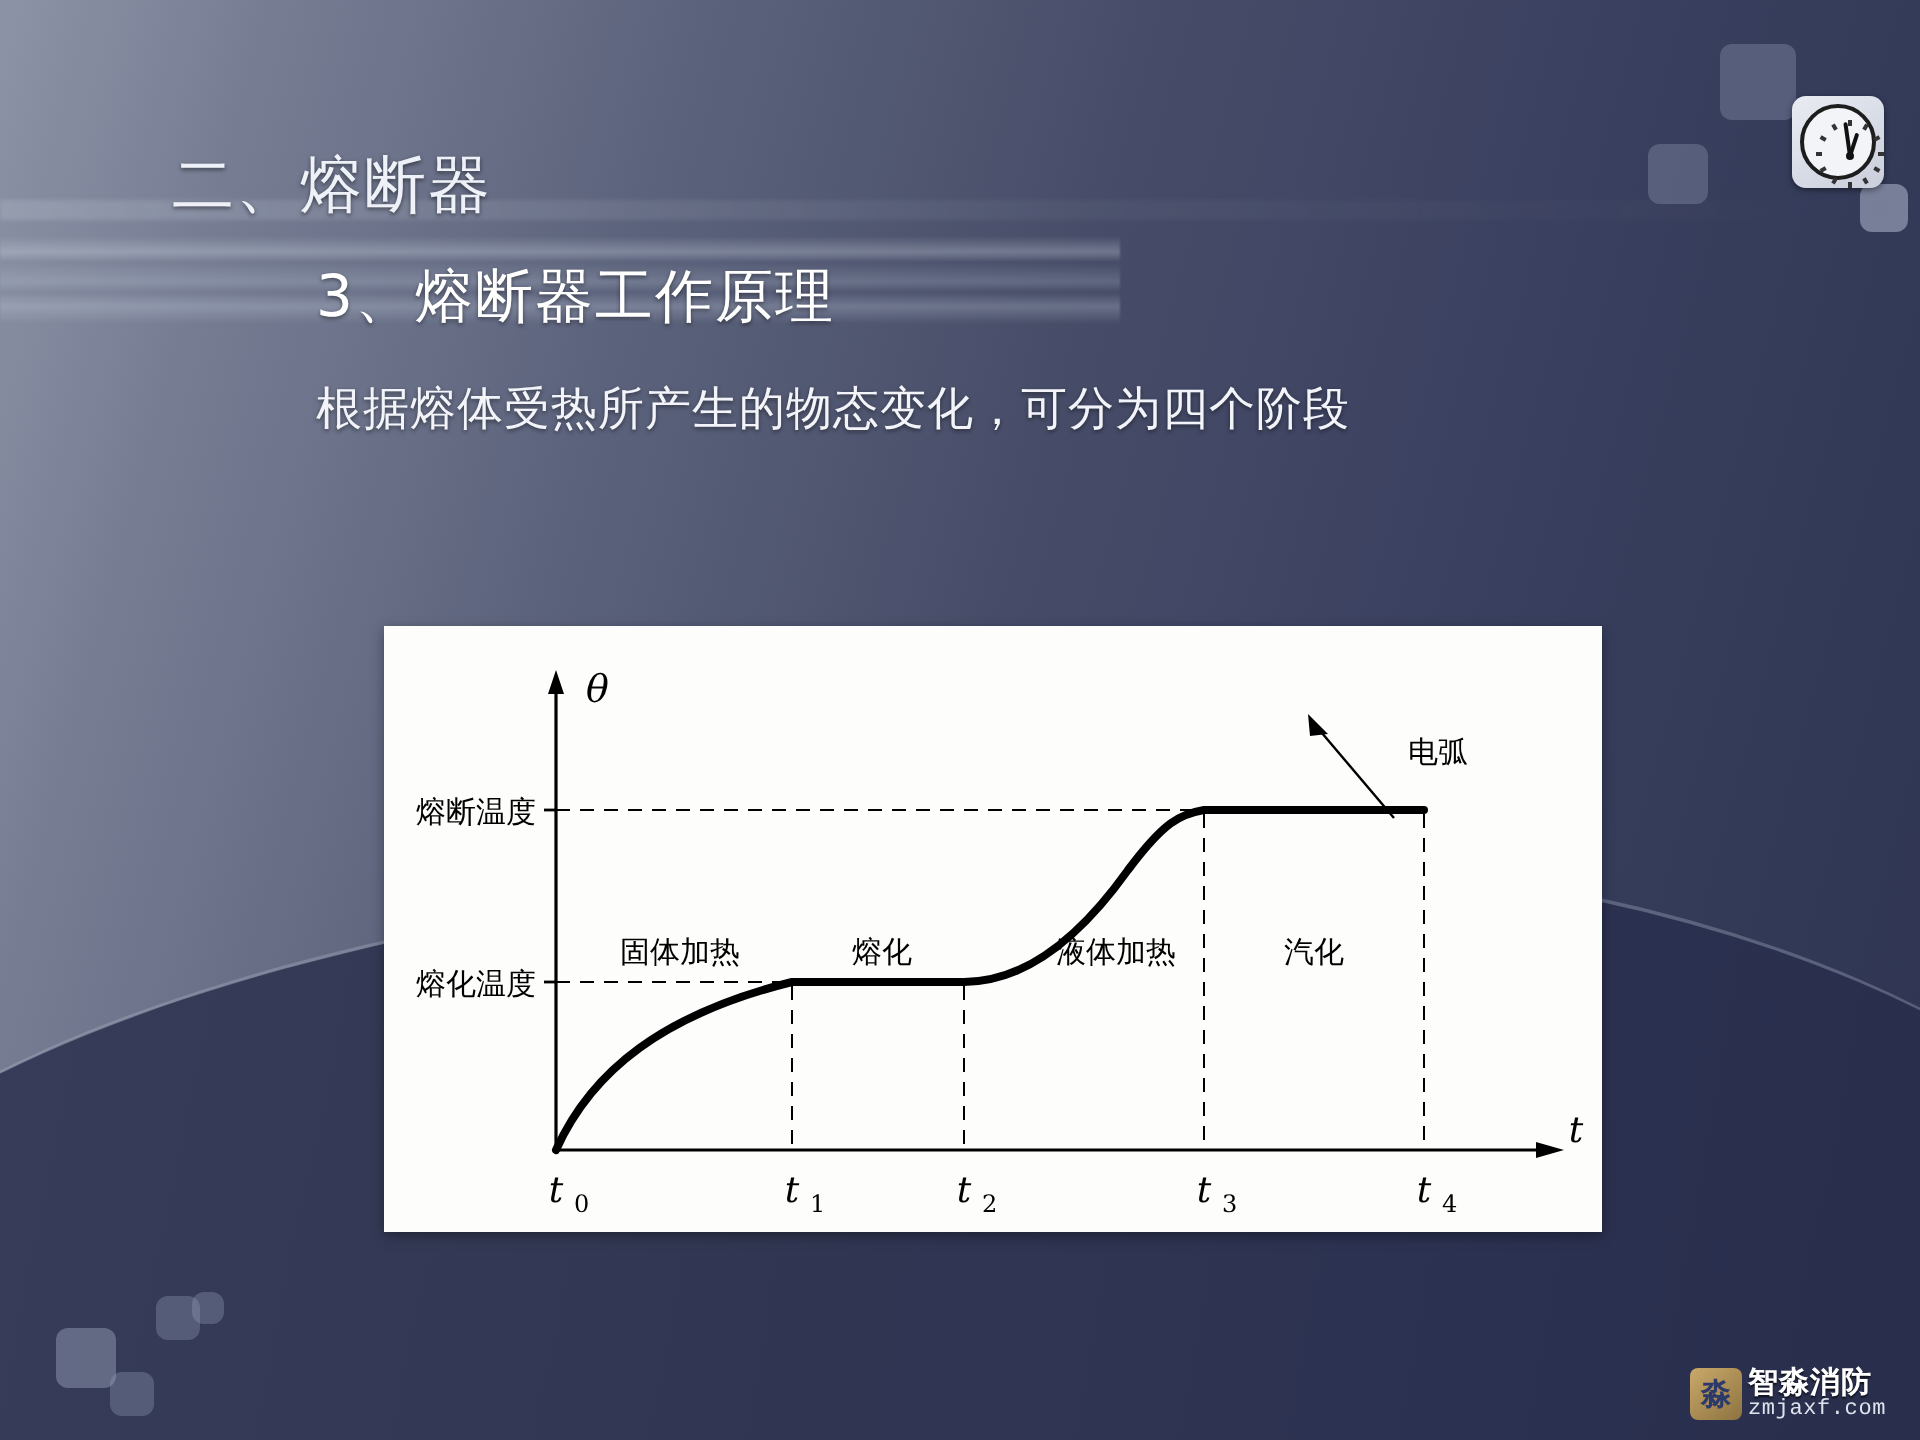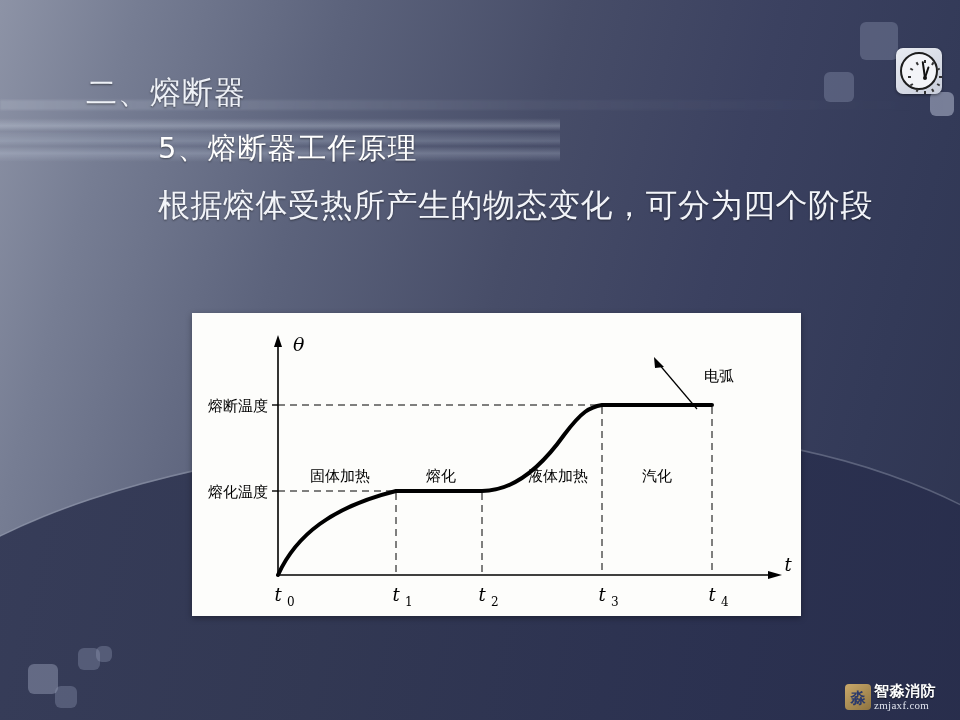--- a/index.html
+++ b/index.html
@@ -73,21 +73,21 @@
     font-family:"DejaVu Sans","Liberation Sans",sans-serif;
   }
   .h2{
     position:absolute;left:158px;top:129px;
     font-size:29px;color:#ffffff;letter-spacing:1px;
     text-shadow:0 1px 2px rgba(0,0,0,.45);
     font-family:"DejaVu Sans","Liberation Sans",sans-serif;
   }
   .body-text{
     position:absolute;left:90px;top:182px;width:820px;
-    font-size:32px;line-height:46px;color:#f2f4f9;letter-spacing:.5px;
+    font-size:23px;line-height:46px;color:#f2f4f9;letter-spacing:.5px;
     text-indent:68px;
     text-shadow:0 1px 2px rgba(0,0,0,.45);
     font-family:"DejaVu Sans","Liberation Sans",sans-serif;
   }
 
   
   #chart-panel{
     position:absolute;left:192px;top:313px;width:609px;height:303px;
     background:#fdfdfb;box-shadow:0 2px 6px rgba(0,0,0,.35);
   }
@@ -102,21 +102,21 @@
   }
   .wm .badge span{color:#2b3a6b;font-size:15px;font-weight:bold;line-height:1;}
   .wm .wmtext{
     position:absolute;left:29px;top:0px;font-size:15px;font-weight:bold;color:#ffffff;
     letter-spacing:.5px;text-shadow:0 1px 1px rgba(0,0,0,.7);
     font-family:"DejaVu Sans","Liberation Sans",sans-serif;
     text-align:center;
   }
   .wm .wmurl{
     position:absolute;left:29px;top:17px;font-size:11px;color:#dfe3ee;letter-spacing:.3px;
-    font-family:Liberation Serif, serif;
+    font-family:Liberation Mono, monospace;
   }
 </style>
 </head>
 <body>
 
 <div id="slide">
 
   <div class="streaks2"></div>
   <div class="streaks"></div>
   <div class="wedge"></div>
@@ -145,21 +145,21 @@
       <div class="pin"></div>
     </div>
   </div>
 
   <div class="sq" style="left:28px;top:664px;width:30px;height:30px;"></div>
   <div class="sq dim" style="left:55px;top:686px;width:22px;height:22px;"></div>
   <div class="sq dim" style="left:78px;top:648px;width:22px;height:22px;"></div>
   <div class="sq dim" style="left:96px;top:646px;width:16px;height:16px;"></div>
 
   <div class="h1">二、熔断器</div>
-  <div class="h2">5、熔断器工作原理</div>
+  <div class="h2">3、熔断器工作原理</div>
   <div class="body-text">根据熔体受热所产生的物态变化，可分为四个阶段</div>
 
   <div id="chart-panel">
     <svg id="chart-svg" viewBox="0 0 609 303" xmlns="http://www.w3.org/2000/svg">
       <rect x="0" y="0" width="609" height="303" fill="#fdfdfb"></rect>
 
       <line x1="86" y1="92" x2="520" y2="92" stroke="#000" stroke-width="1" stroke-dasharray="7,5"></line>
       <line x1="86" y1="178" x2="300" y2="178" stroke="#000" stroke-width="1" stroke-dasharray="7,5"></line>
 
       <line x1="204" y1="180" x2="204" y2="262" stroke="#000" stroke-width="1" stroke-dasharray="7,5"></line>

